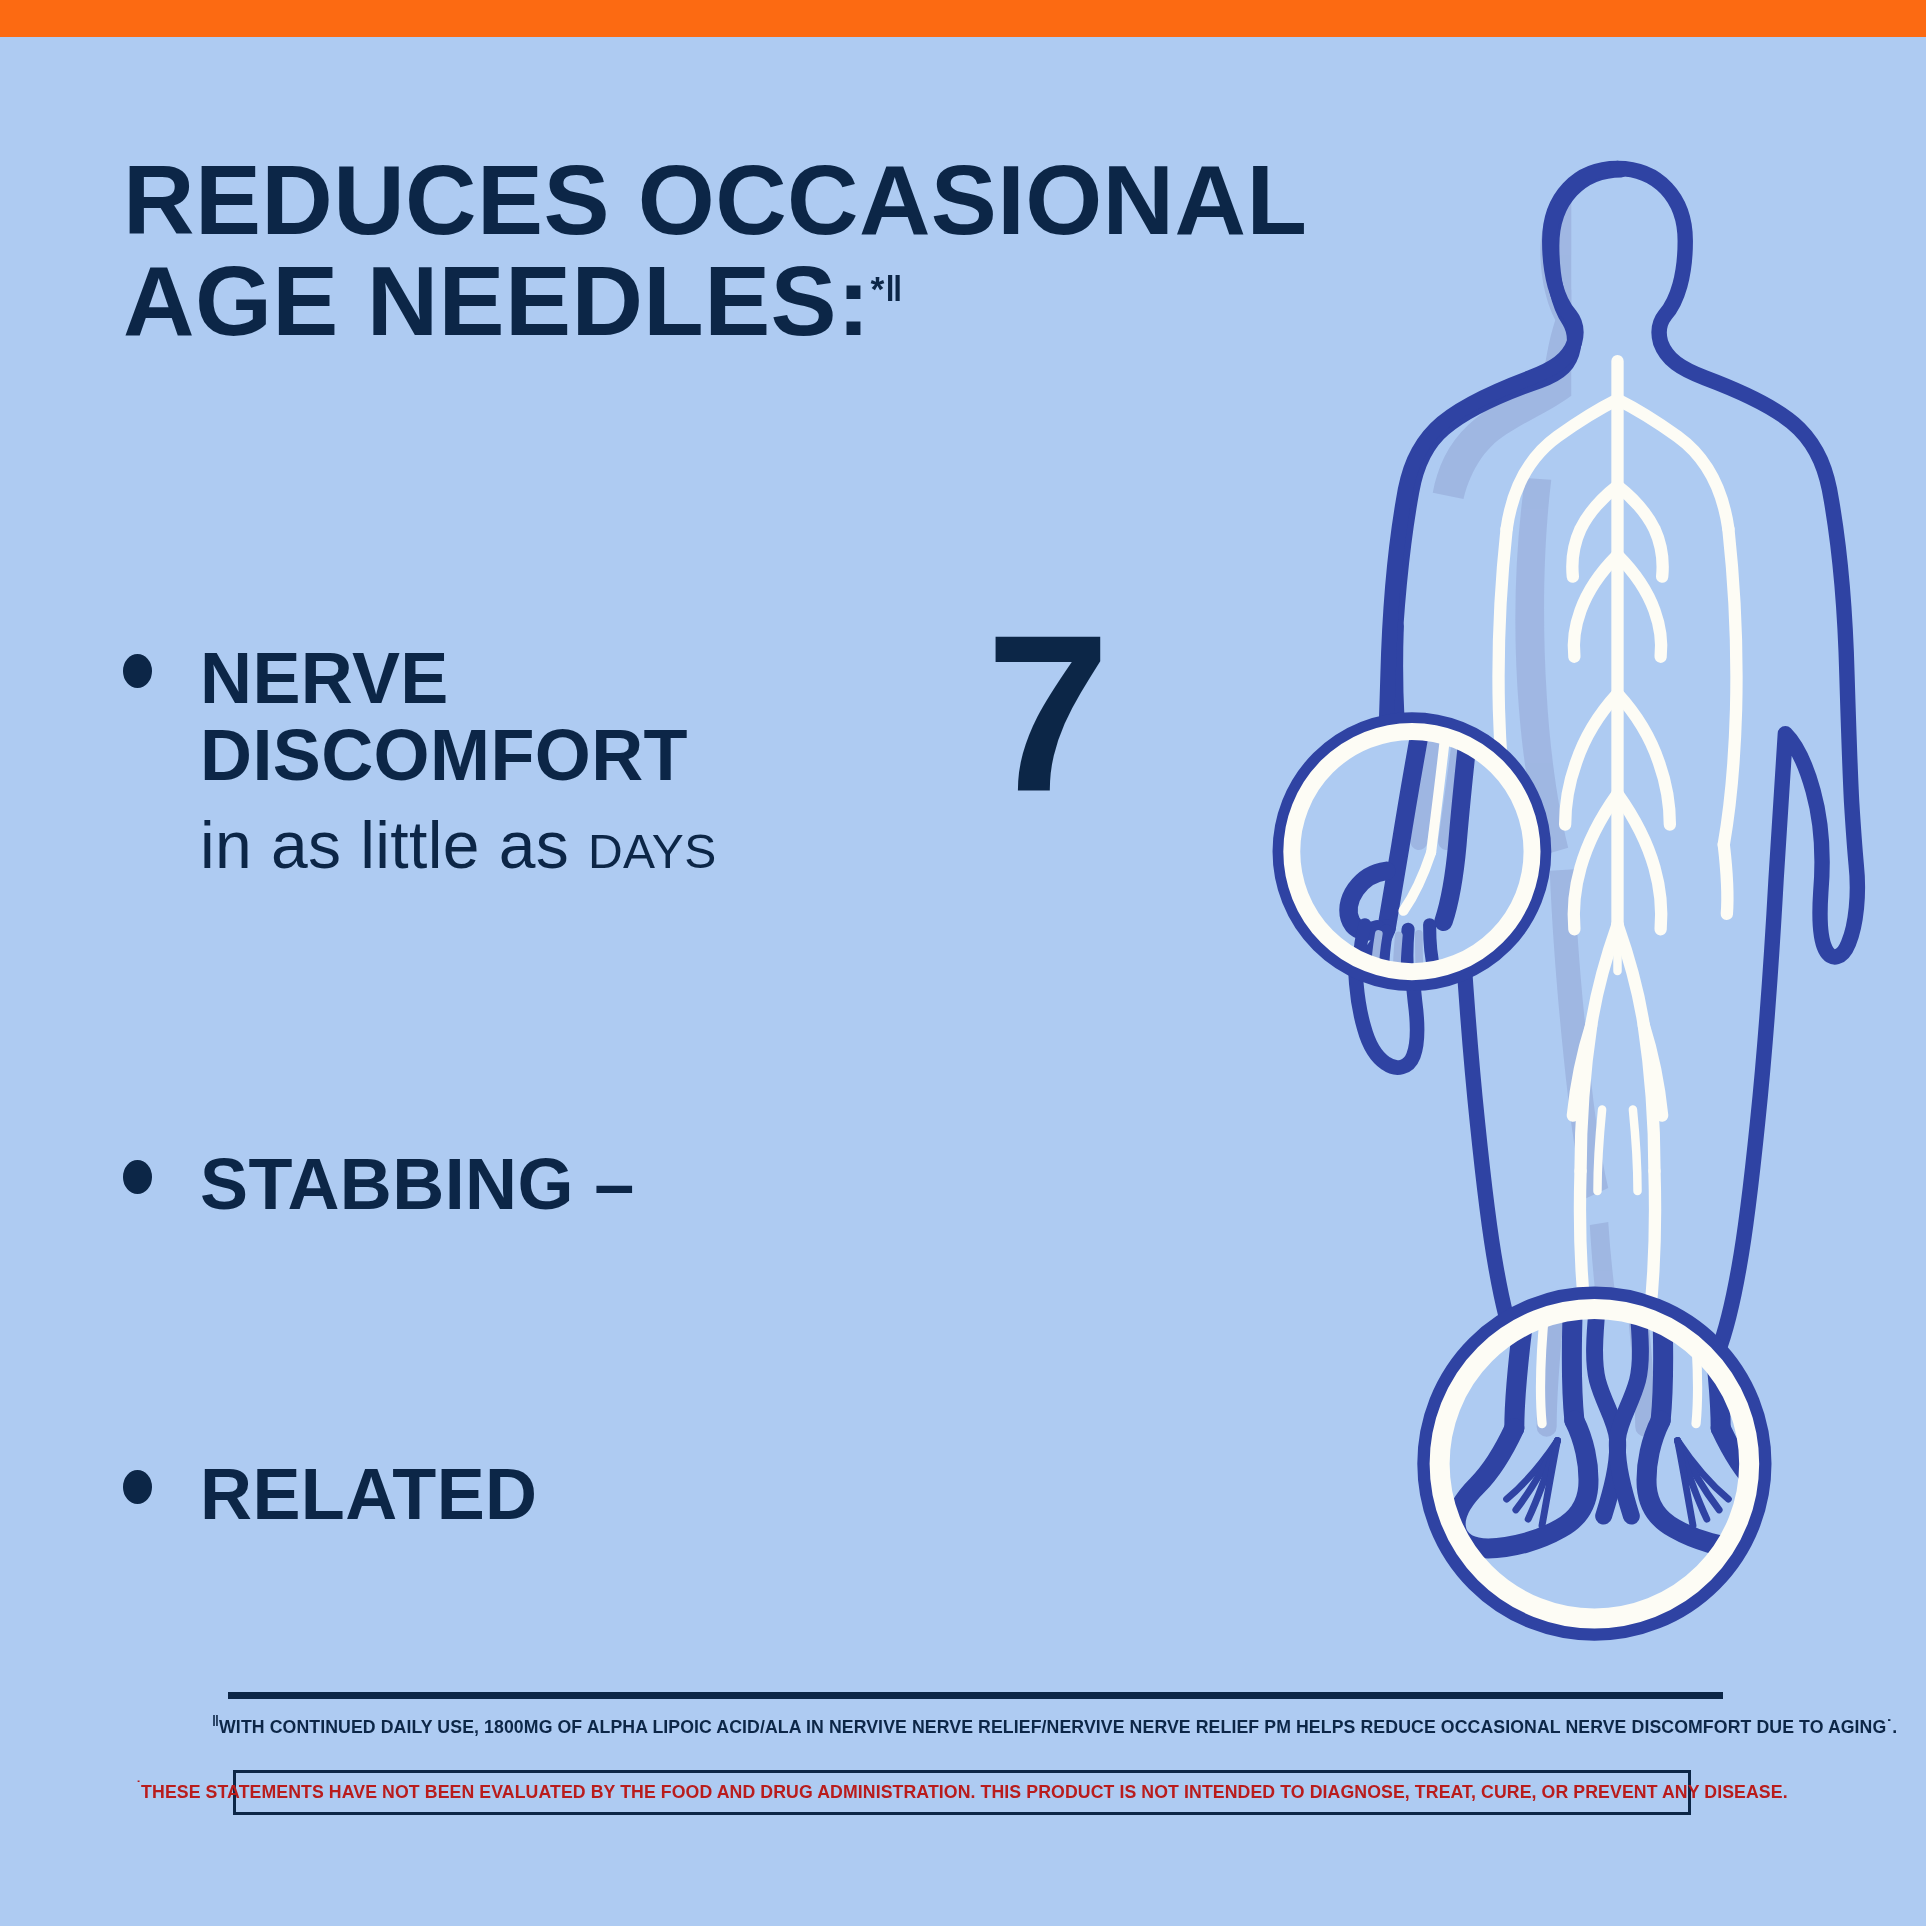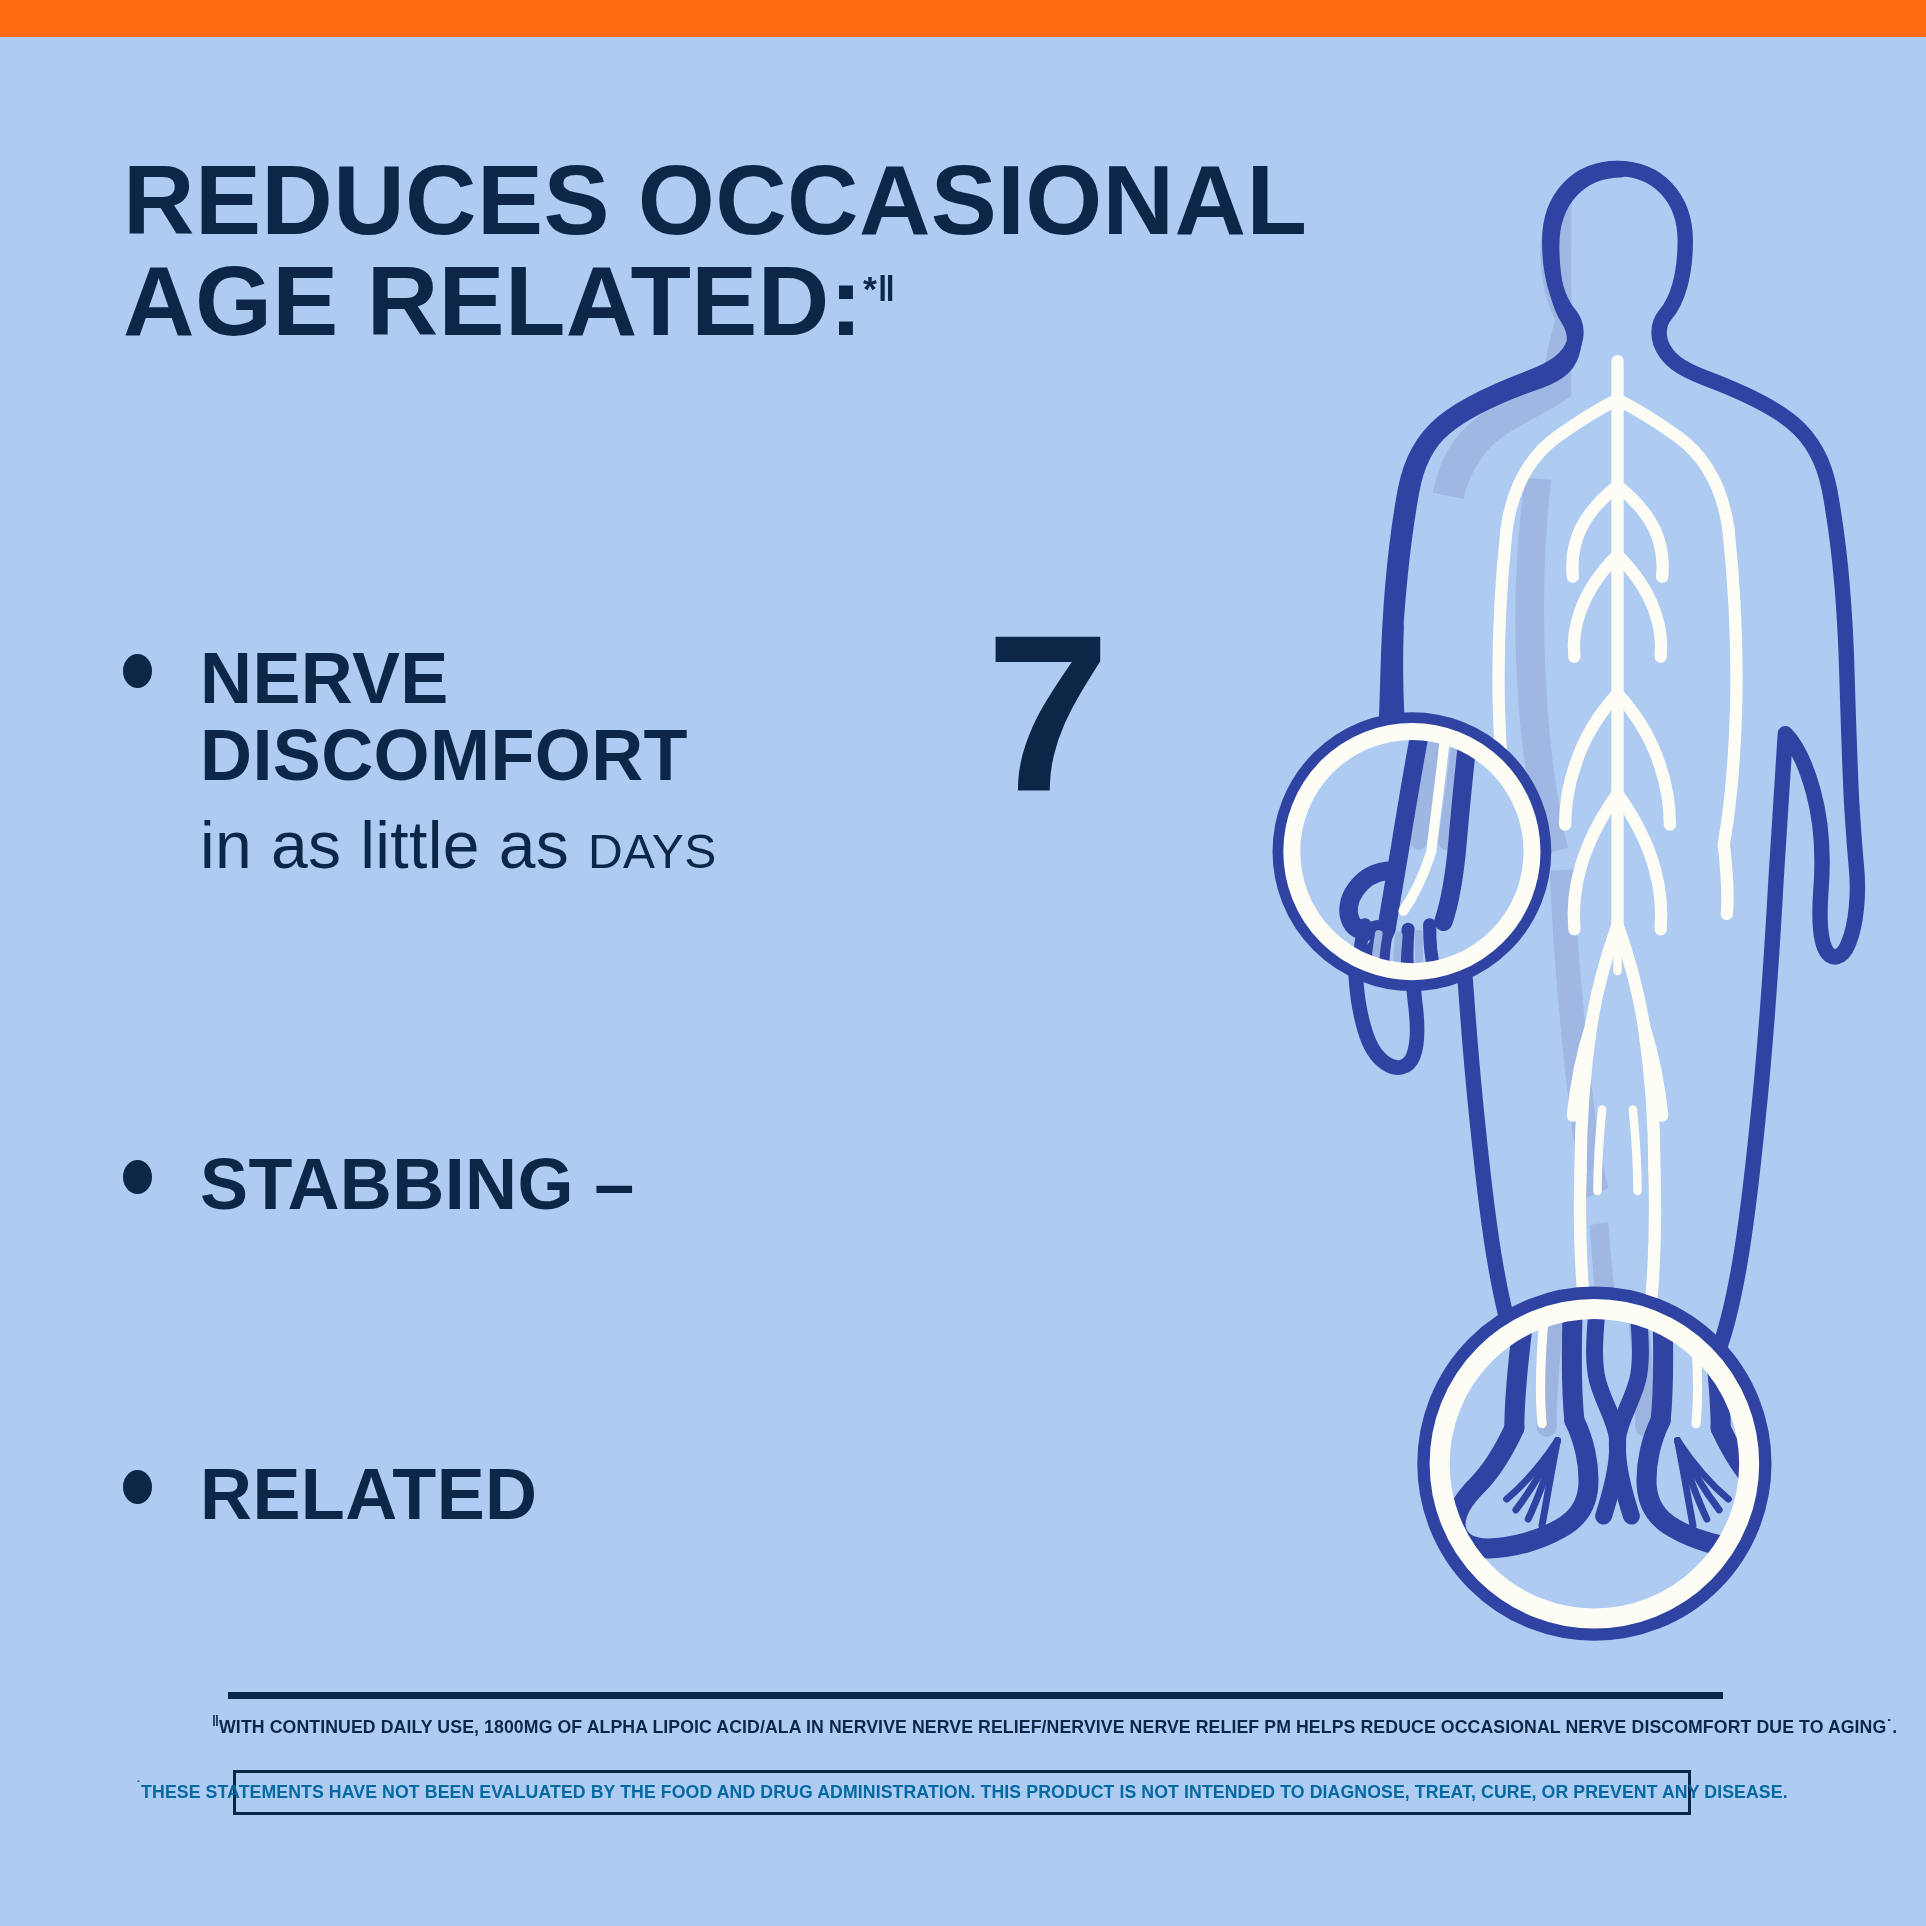--- a/index.html
+++ b/index.html
@@ -126,21 +126,21 @@
     top: 1770px;
     width: 1458px;
     height: 45px;
     border: 3.1px solid #0c2647;
     box-sizing: border-box;
     display: flex;
     align-items: center;
     justify-content: center;
   }
   #disclaimer-text {
-    color: #0369a1;
+    color: #b91c1c;
     font-size: 17.7px;
     font-weight: 600;
     letter-spacing: 0.1px;
     white-space: nowrap;
   }
   #disclaimer-text .marker { font-size: 14px; vertical-align: super; line-height: 0; }
 
   
   #body-figure {
     position: absolute;
@@ -152,21 +152,21 @@
 </style>
 </head>
 <body>
 
 <div id="poster">
 
   <div id="top-bar"></div>
 
   <div id="headline">
     <span class="hl-line">REDUCES OCCASIONAL</span>
-    <span class="hl-line"><span>AGE RELATED:</span><sup>*‖</sup></span>
+    <span class="hl-line"><span>AGE NEEDLES:</span><sup>*‖</sup></span>
   </div>
 
   <div class="bullet-block" id="bullet-1">
     <span class="bullet-dot"></span>
     <div class="bullet-body">
       <div id="b1-row1">
         <span class="bullet-line">NERVE</span>
         <span id="b1-big-number">7</span>
       </div>
       <span class="bullet-line">DISCOMFORT</span>

